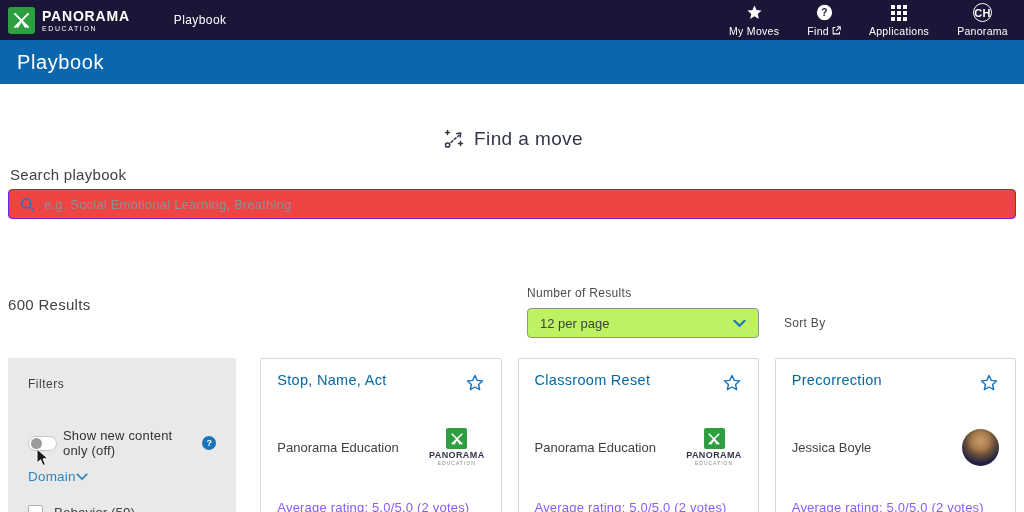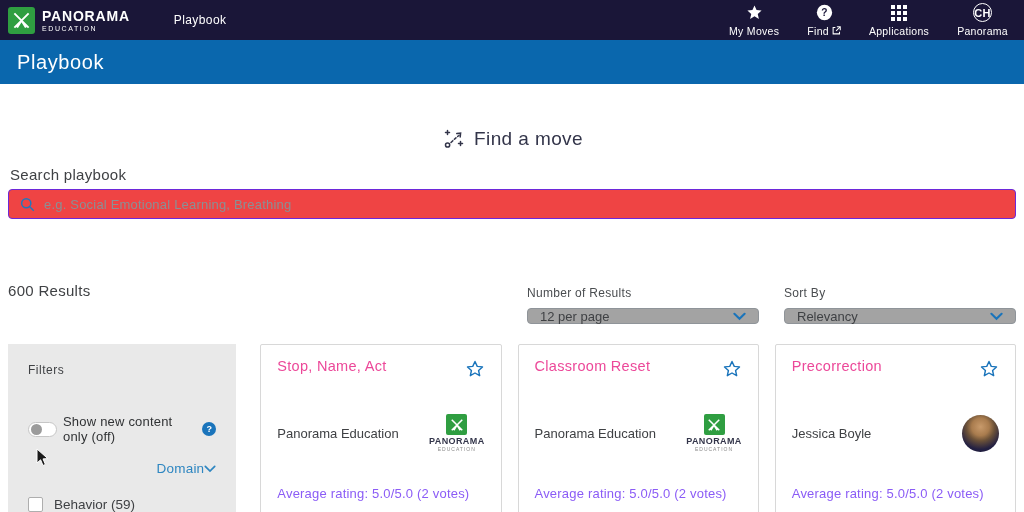--- a/index.html
+++ b/index.html
@@ -37,48 +37,48 @@
     display:flex; align-items:center; gap:9px; padding:0 11px; }
   .search-box input { border:none; outline:none; flex:1; font-size:13px; color:#333;
     font-family:"Liberation Sans",sans-serif; letter-spacing:.2px; background:transparent; }
   .search-box input::placeholder { color:#8a9095; }
   
   .results-row { display:flex; margin-top:56px; align-items:flex-end; }
   .results-count { flex:1; font-size:15px; letter-spacing:.3px; margin-bottom:25px; color:#3f4144; }
   .dd-group { width:232px;margin-top:11px; }
   .dd-group + .dd-group { margin-left:25px; }
   .dd-label { font-size:12px; color:#4a4d50; letter-spacing:.3px; margin-bottom:8px; }
-  .dropdown { height:16px; border:1px solid #8f9499; border-radius:4px; background:#a3a3a3;
+  .dropdown { height:30px; border:1px solid #8f9499; border-radius:4px; background:#bef264;
     display:flex; align-items:center; justify-content:space-between; padding:0 12px;
     font-size:13px; color:#3f4144; cursor:pointer; }
   
   .content-row { display:flex; margin-top:20px; align-items:flex-start; }
   .filters { width:229px; background:#e9e9e9; padding:19px 20px 30px; height:240px; }
   .filters-title { font-size:12px; font-weight:400; letter-spacing:.5px; color:#3f4144; }
   .toggle-row { display:flex; align-items:center; gap:6px; margin-top:37px; font-size:13px;
     color:#303234; letter-spacing:.2px; }
   .toggle { width:29px; height:15px; border:1px solid #c6c6c6; border-radius:8px;
     background:#fff; position:relative; flex:0 0 auto; cursor:pointer; }
   .toggle-knob { width:11px; height:11px; border-radius:50%; background:#9b9b9b;
     position:absolute; left:2px; top:1px; }
   .qbadge { width:14px; height:14px; border-radius:50%; background:#1a74bb; color:#fff;
     font-size:9px; font-weight:bold; display:inline-flex; align-items:center;
     justify-content:center; flex:0 0 auto; cursor:pointer; }
-  .domain-row { display:flex; justify-content:flex-end; align-items:center;
-    margin-top:17px; color:#2e86c1; font-size:13.5px; letter-spacing:.2px; cursor:pointer; }
+  .domain-row { display:flex; justify-content:flex-start; align-items:center;
+    margin-top:11px; color:#2e86c1; font-size:13.5px; letter-spacing:.2px; cursor:pointer; }
   .checkbox-row { display:flex; align-items:center; gap:11px; margin-top:21px;
     font-size:13.5px; color:#3f4144; }
   .cb { width:15px; height:15px; border:1px solid #aeaeae; border-radius:2px;
     background:#fff; flex:0 0 auto; cursor:pointer; }
   
   .card { width:242px; background:#fff; border:1px solid #d8d8d8; border-radius:2px;
     padding:13px 16px; height:280px; margin-left:16px; }
   .card:first-of-type { margin-left:24px; }
   .card-head { display:flex; justify-content:space-between; align-items:flex-start; }
-  .card-title { color:#ec4899; font-size:14.5px; letter-spacing:.3px; cursor:pointer; }
+  .card-title { color:#0369a1; font-size:14.5px; letter-spacing:.3px; cursor:pointer; }
   .fav-star { cursor:pointer; margin-top:1px; }
   .author-row { display:flex; justify-content:space-between; align-items:center;
     margin-top:33px; font-size:13px; color:#3f4144; min-height:42px; }
   .mini-logo { text-align:center; line-height:1; }
   .mini-logo-sq { width:21px; height:21px; background:#2f9e41; border-radius:2px;
     margin:0 auto 2px; display:flex; align-items:center; justify-content:center; }
   .mini-logo-nm { font-size:9px; font-weight:bold; color:#33354a; letter-spacing:.4px; }
   .mini-logo-ed { font-size:5px; color:#8a8a8a; letter-spacing:1px; margin-top:1px; }
   .avatar-photo { width:37px; height:37px; border-radius:50%;
     background: radial-gradient(circle at 50% 32%, #c89a6b 0%, #a97c4e 28%, #6b5138 45%, #232042 72%, #1b1838 100%); }
@@ -195,26 +195,20 @@
       <div class="dropdown">
         <span>12 per page</span>
         <svg width="13" height="9" viewBox="0 0 14 9" fill="none" stroke="#1a74bb" stroke-width="2.2" stroke-linecap="round">
           <path d="M1.5 1.5 L7 7 L12.5 1.5"></path>
         </svg>
       </div>
     </div>
 
     <div class="dd-group">
       <div class="dd-label">Sort By</div>
-      <div class="dropdown">
-        <span>Relevancy</span>
-        <svg width="13" height="9" viewBox="0 0 14 9" fill="none" stroke="#1a74bb" stroke-width="2.2" stroke-linecap="round">
-          <path d="M1.5 1.5 L7 7 L12.5 1.5"></path>
-        </svg>
-      </div>
     </div>
   </div>
 
   <div class="content-row">
 
     <aside class="filters">
       <div class="filters-title">Filters</div>
 
       <div class="toggle-row">
         <span class="toggle">

